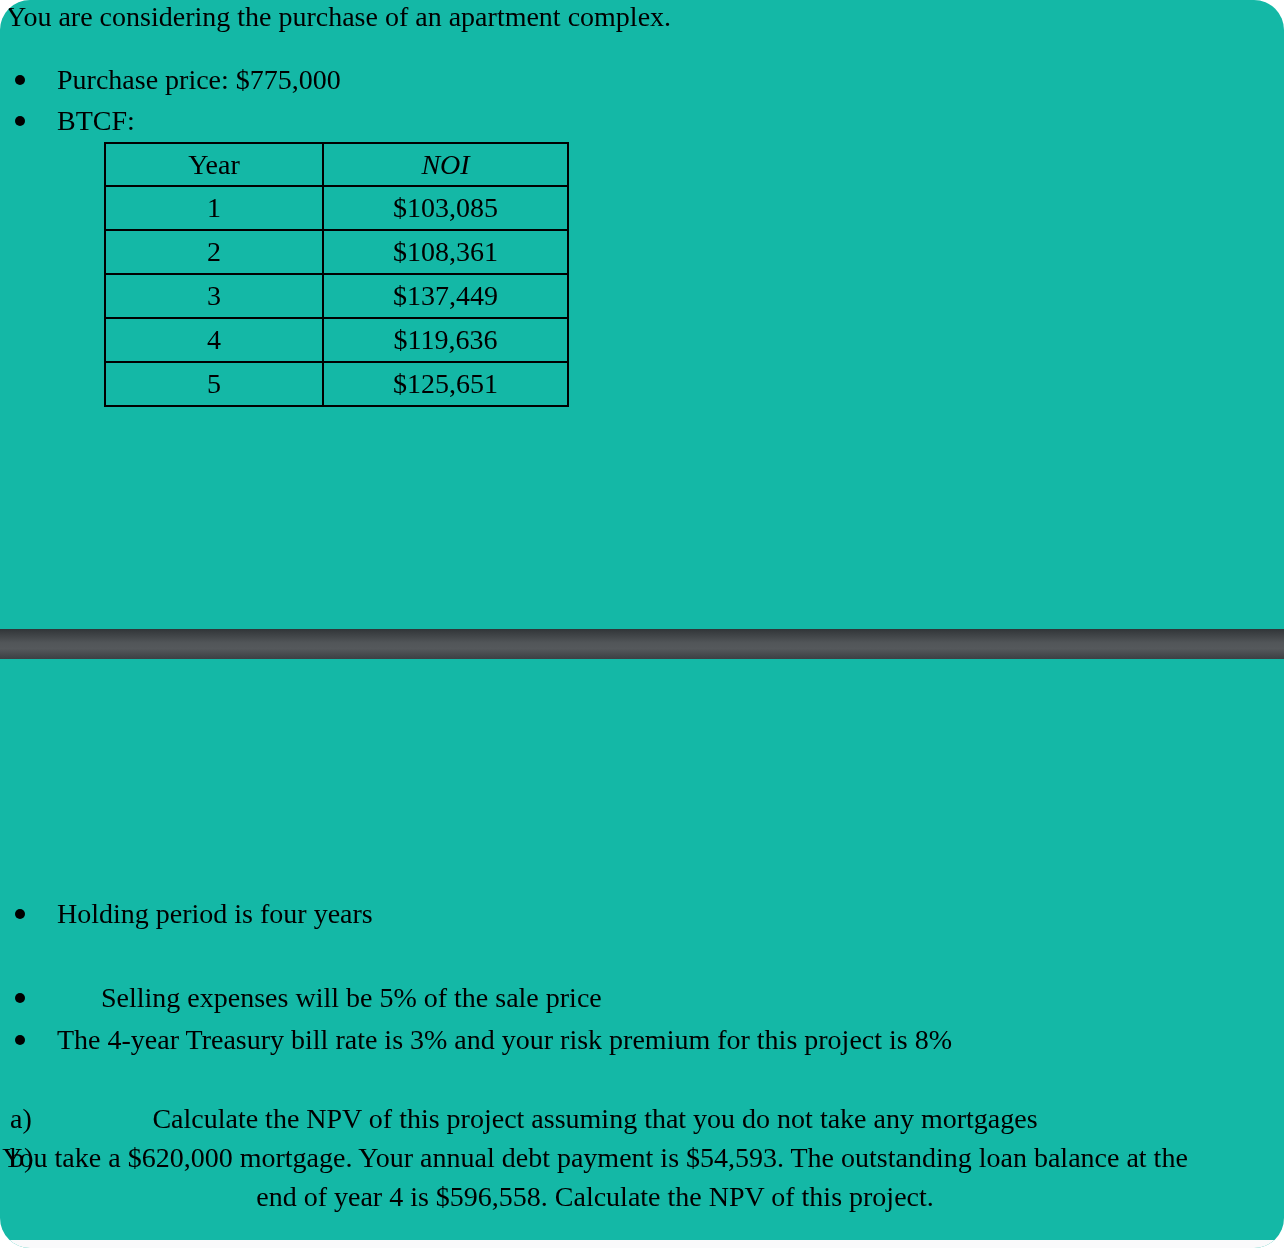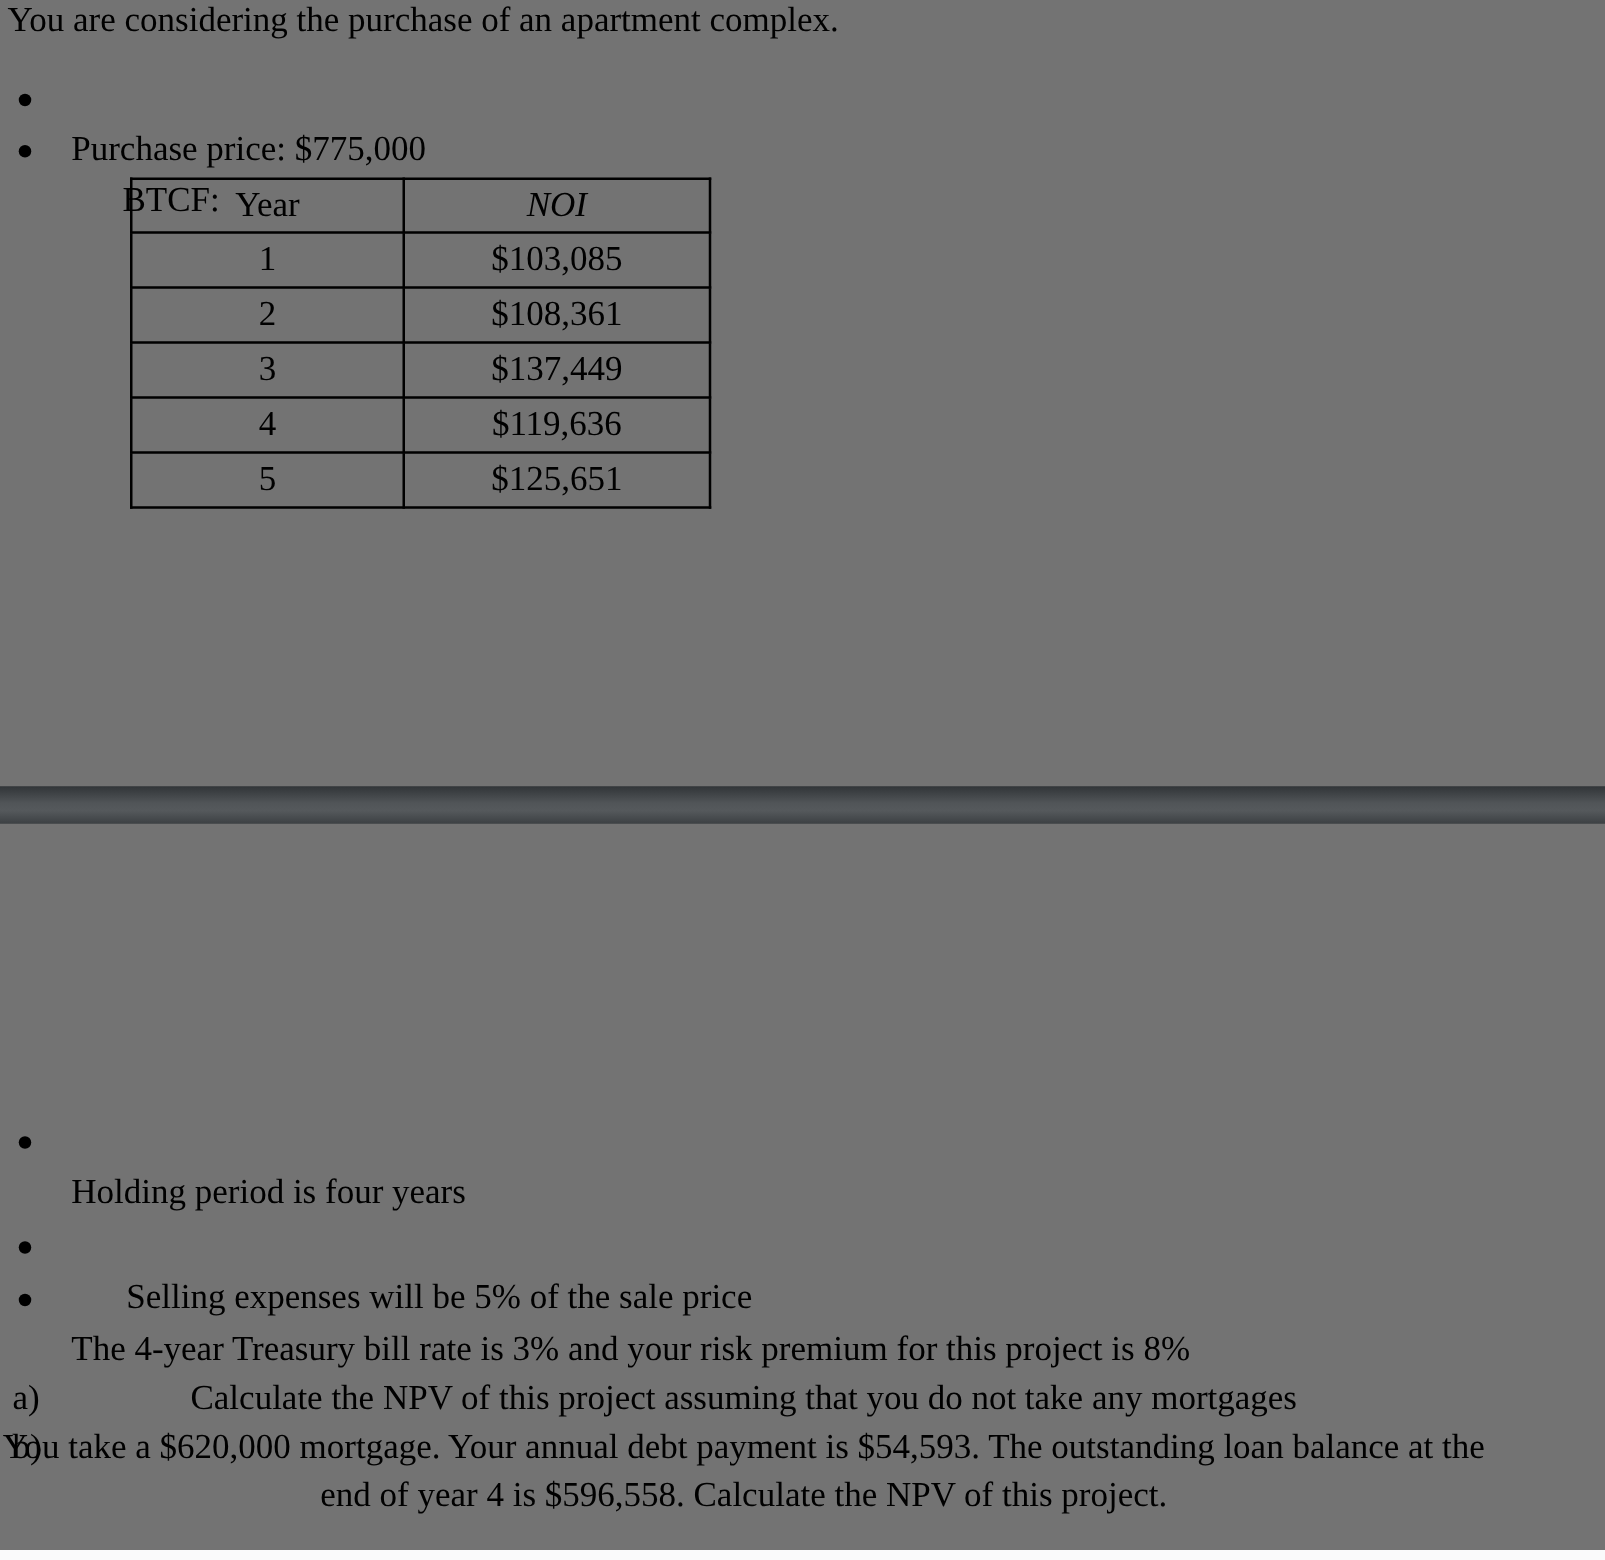--- a/index.html
+++ b/index.html
@@ -1,39 +1,40 @@
 <!DOCTYPE html>
 <html><head>
 <meta charset="utf-8">
 <style>
   * { margin: 0; padding: 0; box-sizing: border-box; }
   html, body { background: #ffffff; }
   .page {
     position: relative;
     width: 1284px;
     height: 1248px;
-    background: #737373;
+    background: #14b8a6;
     font-family: "Liberation Serif", serif;
     font-size: 28px;
     color: #000000;
     overflow: hidden;
+    border-radius: 30px;
   }
   .line { position: absolute; left: 0; width: 100%; line-height: 34px; white-space: nowrap; }
   .title { top: 0; left: 6px; }
   .bullet-row { position: absolute; left: 0; width: 100%; line-height: 34px; }
   .bullet-dot {
     position: absolute;
     left: 15px;
     top: 12px;
     width: 10px;
     height: 10px;
     border-radius: 50%;
     background: #000000;
   }
-  .bullet-text { margin-left: 57px; margin-top: 40px; }
+  .bullet-text { margin-left: 57px; }
 
   table.noi {
     position: absolute;
     top: 142px;
     left: 104px;
     border-collapse: collapse;
     font-size: 28px;
     font-family: "Liberation Serif", serif;
   }
   table.noi th, table.noi td {
@@ -73,21 +74,21 @@
 
 <div class="page">
 
   <div class="line title">You are considering the purchase of an apartment complex.</div>
 
   <div class="bullet-row" style="top:63px;">
     <span class="bullet-dot"></span>
     <div class="bullet-text">Purchase price: $775,000</div>
   </div>
 
-  <div class="bullet-row" style="top:104px;padding-left:41px;">
+  <div class="bullet-row" style="top:104px;">
     <span class="bullet-dot"></span>
     <div class="bullet-text">BTCF:</div>
   </div>
 
   <table class="noi">
     <tbody>
         <tr>
       <th>Year</th>
       <th>NOI</th>
     </tr>

